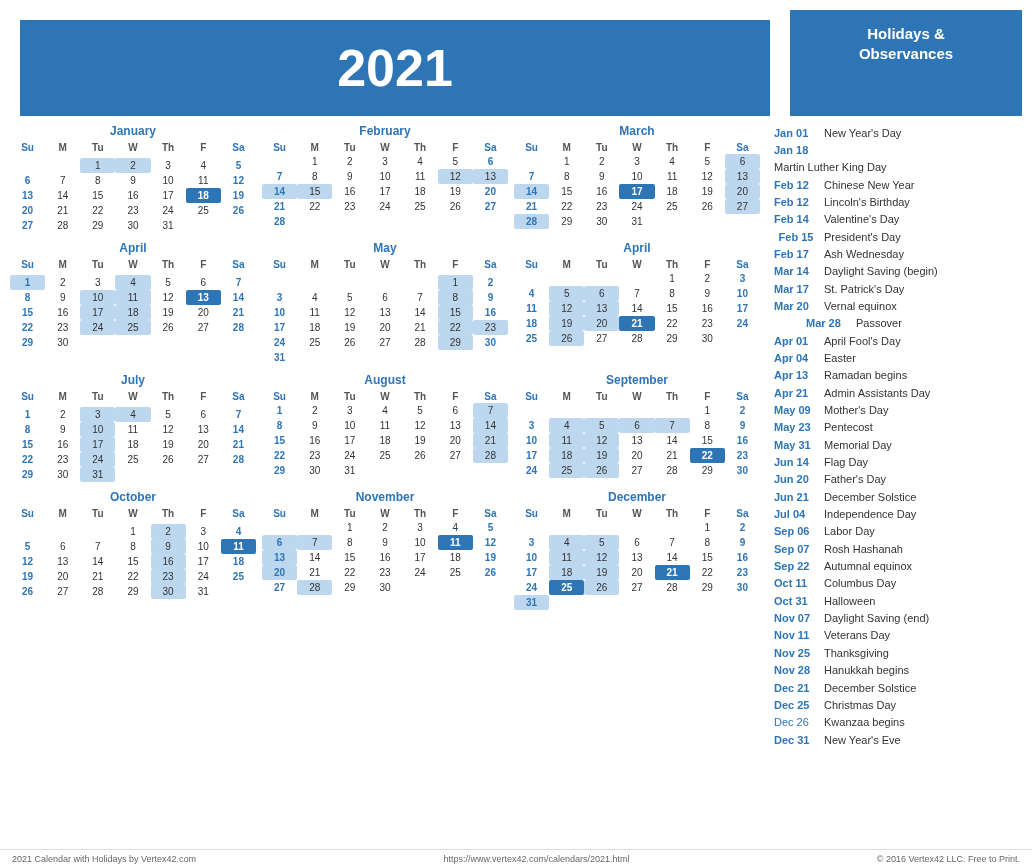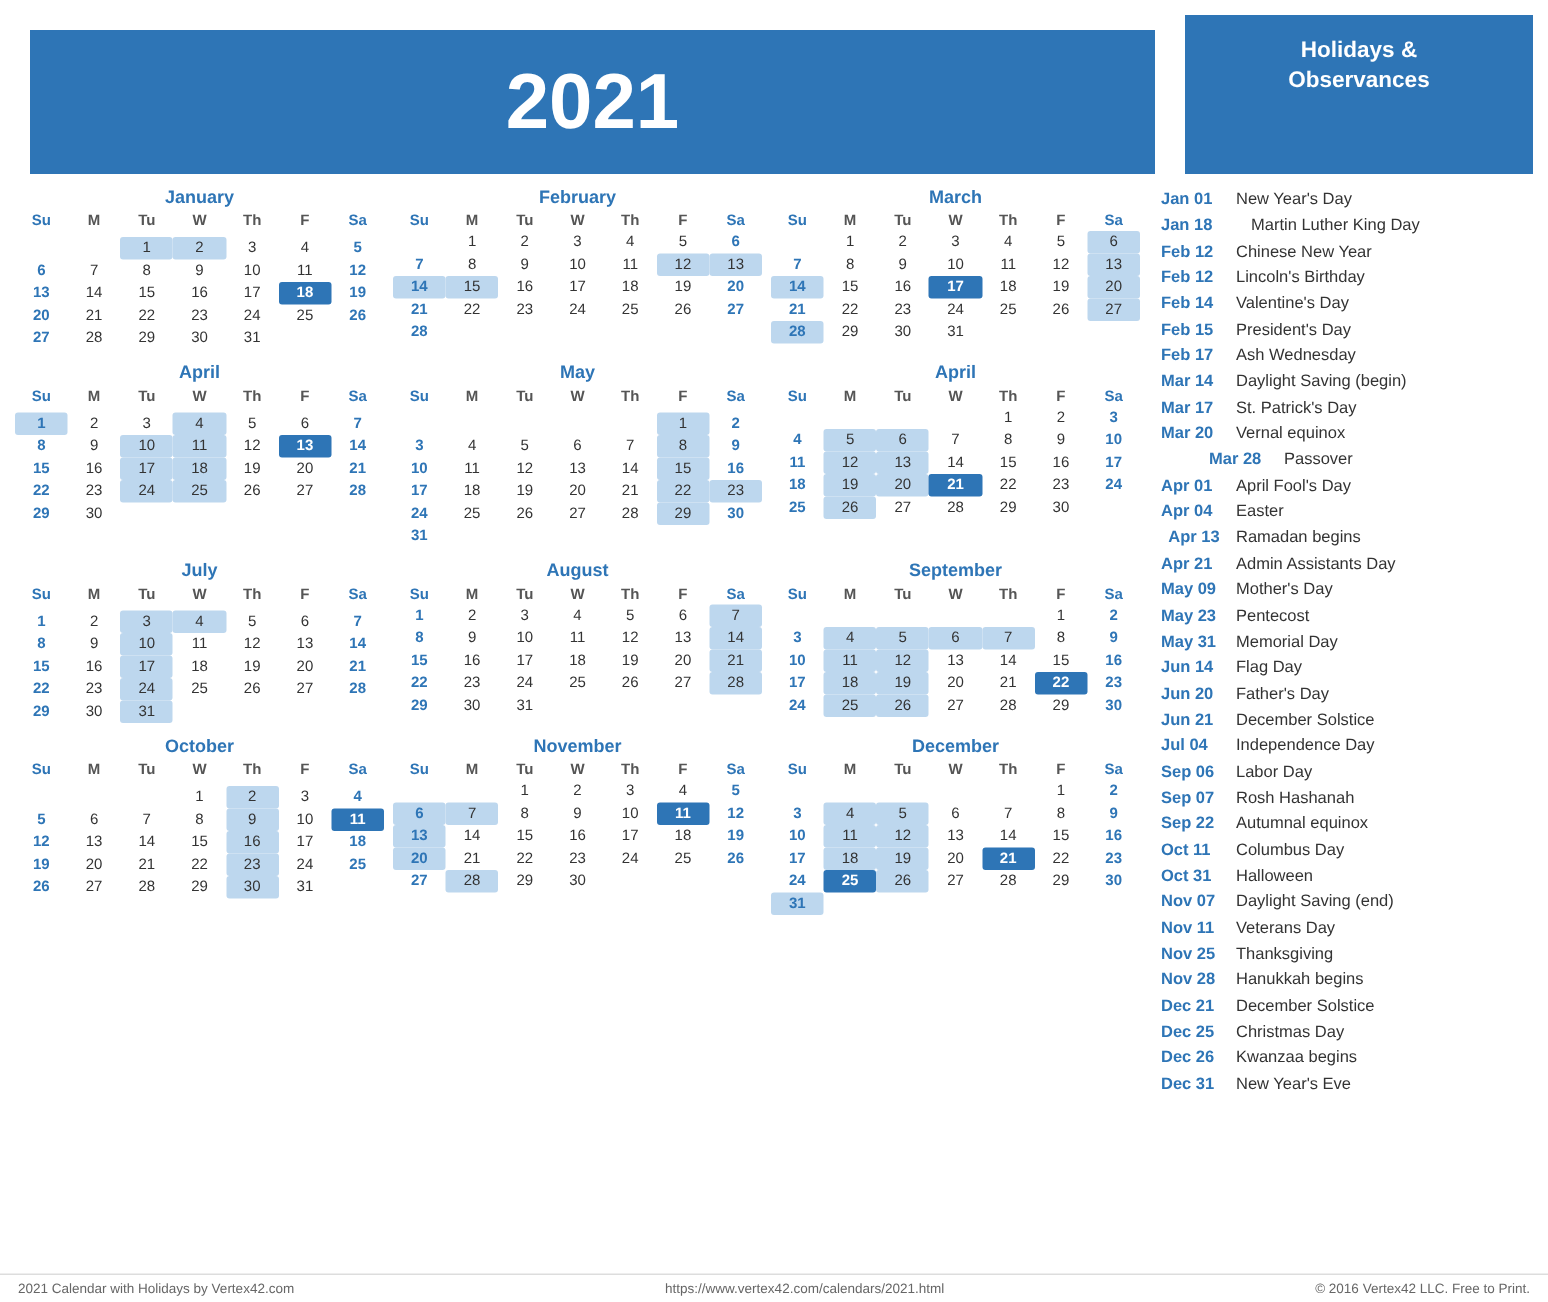--- a/index.html
+++ b/index.html
@@ -873,38 +873,38 @@
           </div>
         </div>
     </div>
 
     <div style="flex:1;overflow:hidden;">
       <div id="holidays-list" style="padding:2px 4px;">
           <div style="display: flex; gap: 6px; margin-bottom: 2.5px; font-size: 11px; line-height: 1.35;">
             <span style="font-weight: bold; color: rgb(46, 117, 182); min-width: 44px; font-size: 11px;">Jan 01</span>
             <span style="color: rgb(51, 51, 51);">New Year's Day</span>
           </div>
-          <div style="display: flex; gap: 16px; margin-bottom: 2.5px; font-size: 11px; line-height: 1.35;">
+          <div style="display: flex; gap: 2px; margin-bottom: 2.5px; font-size: 11px; line-height: 1.35; flex-direction: column;">
             <span style="font-weight: bold; color: rgb(46, 117, 182); min-width: 44px; font-size: 11px;">Jan 18</span>
             <span style="color: rgb(51, 51, 51);">Martin Luther King Day</span>
           </div>
           <div style="display: flex; gap: 6px; margin-bottom: 2.5px; font-size: 11px; line-height: 1.35;">
             <span style="font-weight: bold; color: rgb(46, 117, 182); min-width: 44px; font-size: 11px;">Feb 12</span>
             <span style="color: rgb(51, 51, 51);">Chinese New Year</span>
           </div>
           <div style="display: flex; gap: 6px; margin-bottom: 2.5px; font-size: 11px; line-height: 1.35;">
             <span style="font-weight: bold; color: rgb(46, 117, 182); min-width: 44px; font-size: 11px;">Feb 12</span>
             <span style="color: rgb(51, 51, 51);">Lincoln's Birthday</span>
           </div>
           <div style="display: flex; gap: 6px; margin-bottom: 2.5px; font-size: 11px; line-height: 1.35;">
             <span style="font-weight: bold; color: rgb(46, 117, 182); min-width: 44px; font-size: 11px;">Feb 14</span>
             <span style="color: rgb(51, 51, 51); text-align: right;">Valentine's Day</span>
           </div>
           <div style="display: flex; gap: 6px; margin-bottom: 2.5px; font-size: 11px; line-height: 1.35;">
-            <span style="font-weight: bold; color: rgb(46, 117, 182); min-width: 44px; font-size: 11px;">Feb 15</span>
+            <span style="font-weight: bold; color: rgb(46, 117, 182); min-width: 44px; font-size: 11px; text-align: center;">Feb 15</span>
             <span style="color: rgb(51, 51, 51);">President's Day</span>
           </div>
           <div style="display: flex; gap: 6px; margin-bottom: 2.5px; font-size: 11px; line-height: 1.35;">
             <span style="font-weight: bold; color: rgb(46, 117, 182); min-width: 44px; font-size: 11px;">Feb 17</span>
             <span style="color: rgb(51, 51, 51);">Ash Wednesday</span>
           </div>
           <div style="display: flex; gap: 6px; margin-bottom: 2.5px; font-size: 11px; line-height: 1.35;">
             <span style="font-weight: bold; color: rgb(46, 117, 182); min-width: 44px; font-size: 11px;">Mar 14</span>
             <span style="color: rgb(51, 51, 51);">Daylight Saving (begin)</span>
           </div>
@@ -921,21 +921,21 @@
             <span style="color: rgb(51, 51, 51);">Passover</span>
           </div>
           <div style="display: flex; gap: 6px; margin-bottom: 2.5px; font-size: 11px; line-height: 1.35;">
             <span style="font-weight: bold; color: rgb(46, 117, 182); min-width: 44px; font-size: 11px;">Apr 01</span>
             <span style="color: rgb(51, 51, 51);">April Fool's Day</span>
           </div>
           <div style="display: flex; gap: 6px; margin-bottom: 2.5px; font-size: 11px; line-height: 1.35;">
             <span style="font-weight: bold; color: rgb(46, 117, 182); min-width: 44px; font-size: 11px;">Apr 04</span>
             <span style="color: rgb(51, 51, 51);">Easter</span>
           </div>
-          <div style="display: flex; gap: 6px; margin-bottom: 2.5px; font-size: 11px; line-height: 1.35; text-align: center;">
+          <div style="display: flex; gap: 6px; margin-bottom: 2.5px; font-size: 11px; line-height: 1.35;">
             <span style="font-weight: bold; color: rgb(46, 117, 182); min-width: 44px; font-size: 11px;">Apr 13</span>
             <span style="color: rgb(51, 51, 51);">Ramadan begins</span>
           </div>
           <div style="display: flex; gap: 6px; margin-bottom: 2.5px; font-size: 11px; line-height: 1.35;">
             <span style="font-weight: bold; color: rgb(46, 117, 182); min-width: 44px; font-size: 11px;">Apr 21</span>
             <span style="color: rgb(51, 51, 51);">Admin Assistants Day</span>
           </div>
           <div style="display: flex; gap: 6px; margin-bottom: 2.5px; font-size: 11px; line-height: 1.35;">
             <span style="font-weight: bold; color: rgb(46, 117, 182); min-width: 44px; font-size: 11px;">May 09</span>
             <span style="color: rgb(51, 51, 51);">Mother's Day</span>
@@ -1002,21 +1002,21 @@
           </div>
           <div style="display: flex; gap: 6px; margin-bottom: 2.5px; font-size: 11px; line-height: 1.35;">
             <span style="font-weight: bold; color: rgb(46, 117, 182); min-width: 44px; font-size: 11px;">Dec 21</span>
             <span style="color: rgb(51, 51, 51);">December Solstice</span>
           </div>
           <div style="display: flex; gap: 6px; margin-bottom: 2.5px; font-size: 11px; line-height: 1.35;">
             <span style="font-weight: bold; color: rgb(46, 117, 182); min-width: 44px; font-size: 11px;">Dec 25</span>
             <span style="color: rgb(51, 51, 51);">Christmas Day</span>
           </div>
           <div style="display: flex; gap: 6px; margin-bottom: 2.5px; font-size: 11px; line-height: 1.35;">
-            <span style="font-weight: bold; color: rgb(46, 117, 182); min-width: 44px; font-size: 11px;">Dec 26</span>
+            <span style="font-weight: normal; color: rgb(46, 117, 182); min-width: 44px; font-size: 11px;">Dec 26</span>
             <span style="color: rgb(51, 51, 51);">Kwanzaa begins</span>
           </div>
           <div style="display: flex; gap: 6px; margin-bottom: 2.5px; font-size: 11px; line-height: 1.35;">
             <span style="font-weight: bold; color: rgb(46, 117, 182); min-width: 44px; font-size: 11px;">Dec 31</span>
             <span style="color: rgb(51, 51, 51);">New Year's Eve</span>
           </div>
         </div>
     </div>
   </div>
 

